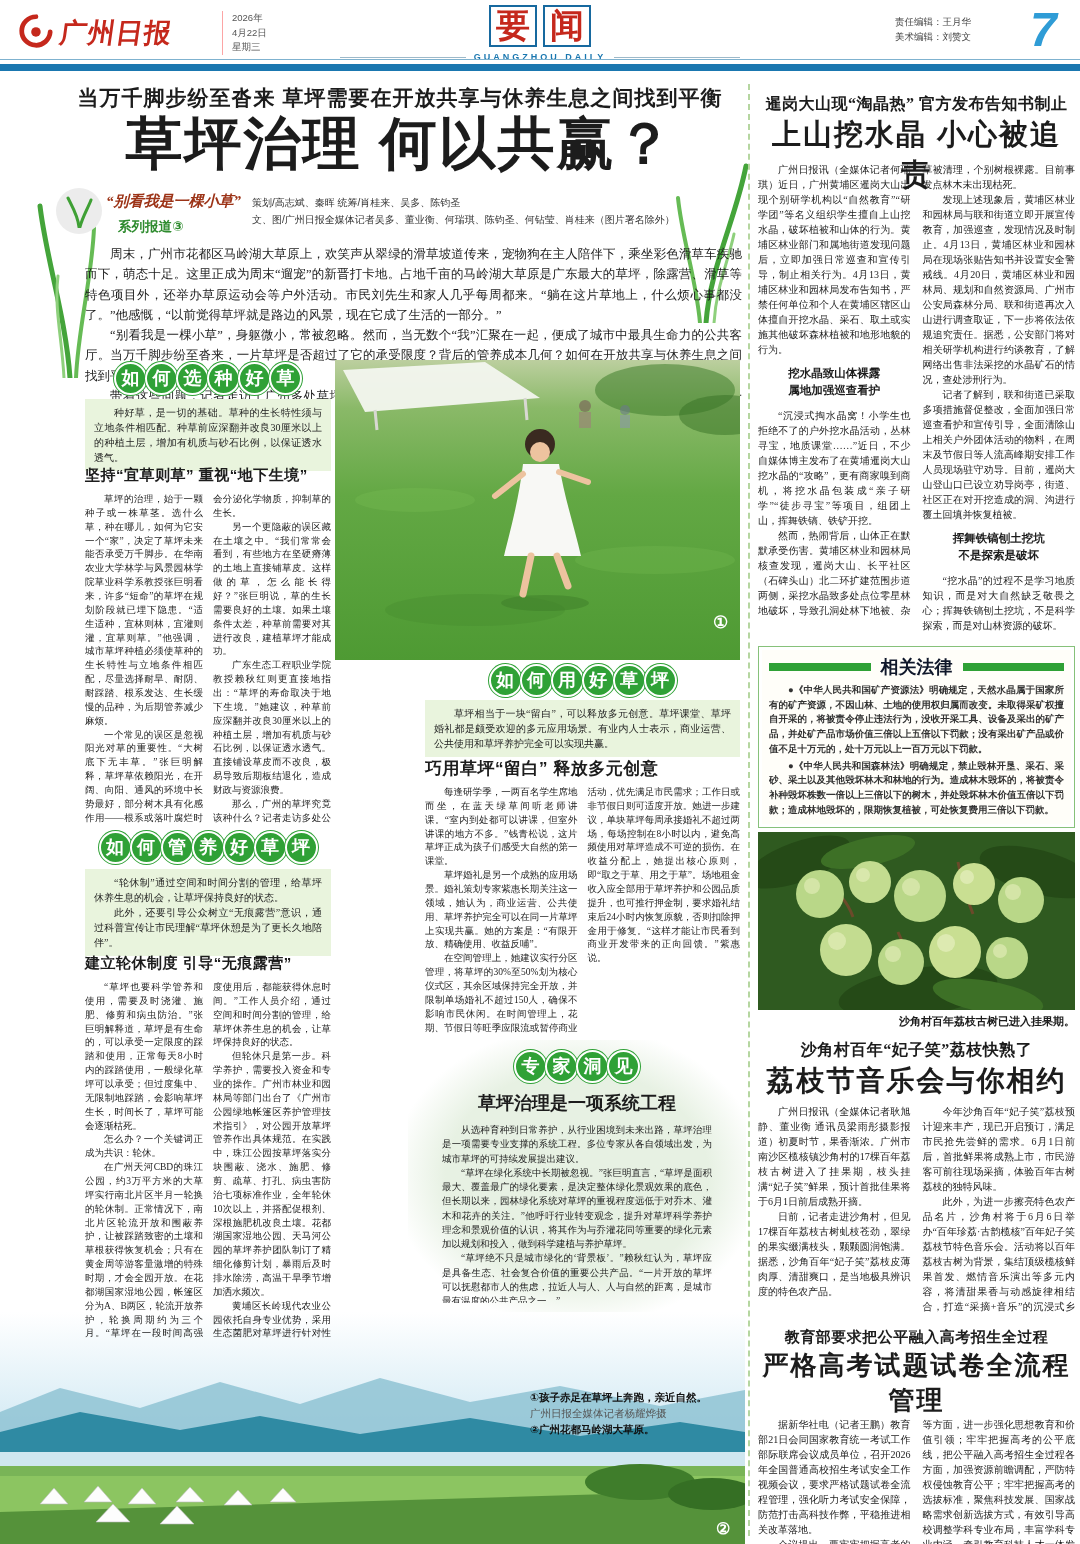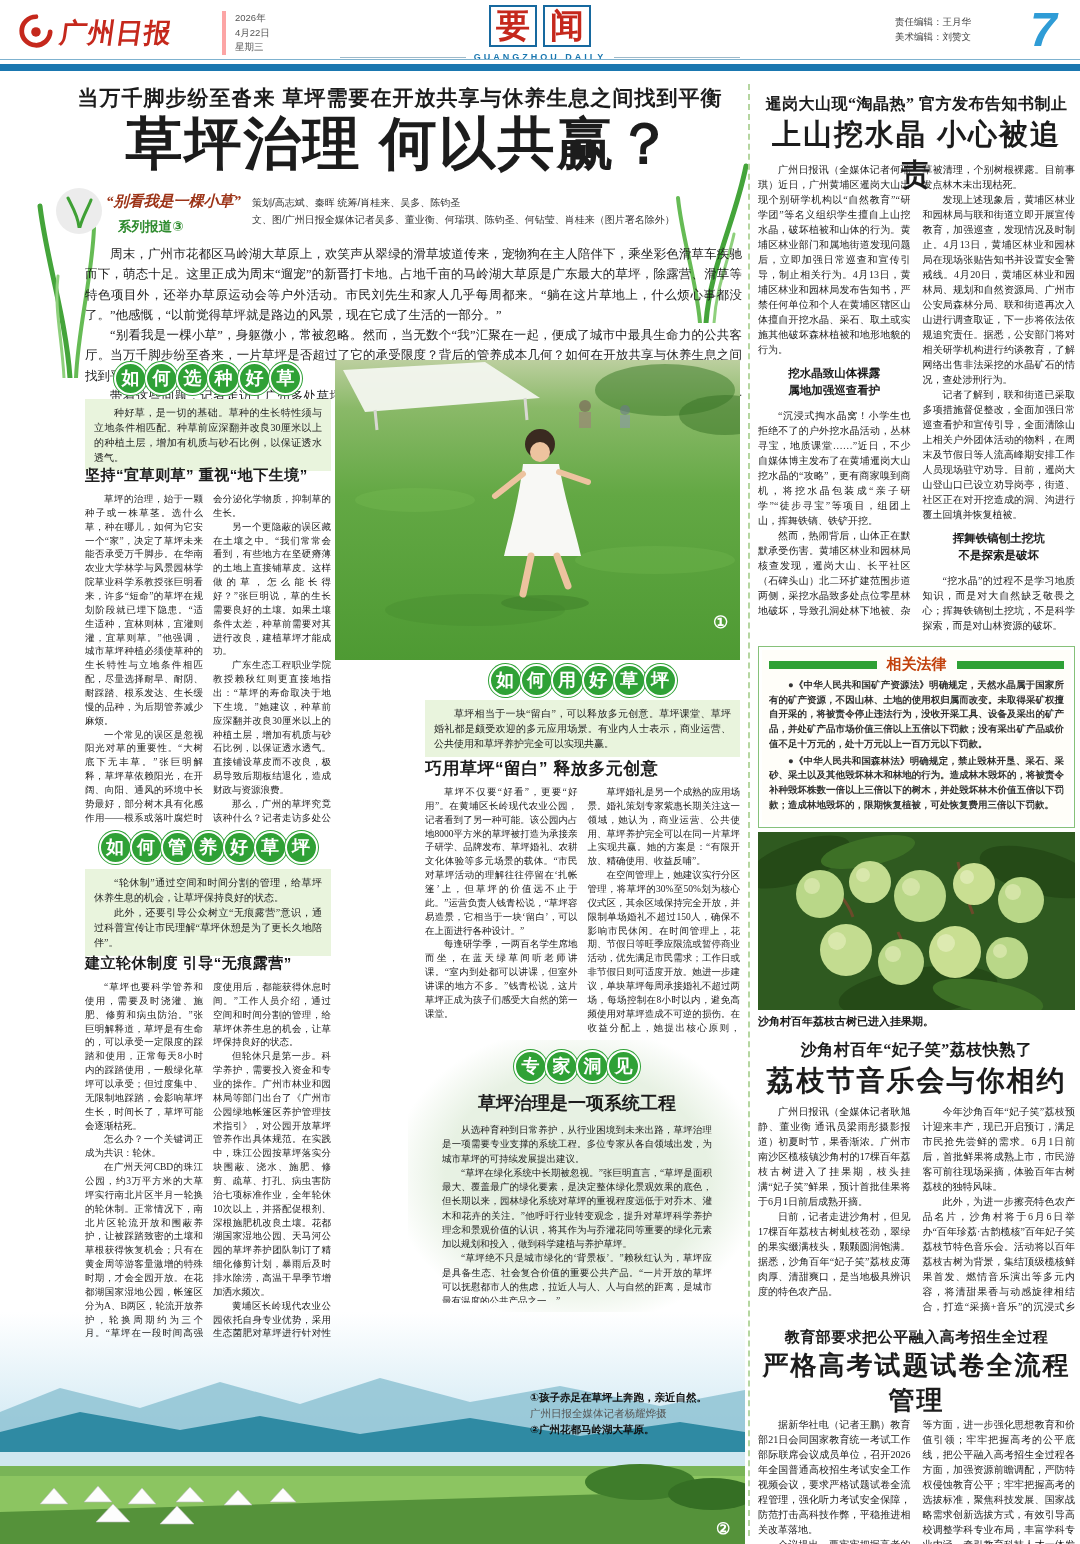--- a/index.html
+++ b/index.html
@@ -3,21 +3,21 @@
 <meta charset="utf-8">
 <style>
   html,body{margin:0;padding:0;background:#e9e9e9;}
   #page{position:relative;width:1080px;height:1544px;background:#ffffff;margin:0 auto;overflow:hidden;
         font-family:"Liberation Serif","DejaVu Serif",serif;color:#1c1c1c;}
   .abs{position:absolute;}
   .sans{font-family:"Liberation Sans","DejaVu Sans",sans-serif;}
   
   #masthead{left:16px;top:8px;width:200px;height:50px;display:flex;align-items:center;gap:6px;}
   #paper-name{color:#c5281c;font-weight:900;font-size:27px;transform:skewX(-8deg);letter-spacing:1px;white-space:nowrap;}
-  #date-block{left:222px;top:11px;font-size:9.5px;color:#555;line-height:1.55;border-left:4px solid #fca5a5;padding-left:9px;}
+  #date-block{left:222px;top:11px;font-size:9.5px;color:#555;line-height:1.55;border-left:1px solid #fca5a5;padding-left:9px;}
   #section-title{left:0;top:5px;width:1080px;text-align:center;}
   .sec-char{display:inline-block;border:2px solid #17699f;color:#c5281c;font-weight:900;font-size:34px;line-height:1.05;
             padding:1px 5px;margin:0 3px;font-family:"Liberation Sans","DejaVu Sans",sans-serif;background:#fff;}
   #section-en-row{left:340px;top:52px;width:400px;display:flex;align-items:center;gap:8px;}
   #section-en-row .ln{flex:1;border-top:1px solid #9db9c9;}
   #section-en{font-size:9px;letter-spacing:3px;color:#1a77b0;font-weight:700;}
   #editors{left:895px;top:14px;font-size:9.5px;color:#444;line-height:1.6;}
   #page-number{left:1030px;top:2px;font-size:48px;font-weight:900;font-style:italic;color:#2f9cd6;}
   #blue-bar{left:0;top:64px;width:1080px;height:7px;background:#1a77b0;}
   #blue-hairline{left:0;top:59px;width:1080px;height:1px;background:#7fb2cf;}
@@ -60,24 +60,24 @@
   #separator{left:748px;top:84px;height:1452px;border-left:2px dashed #b5d6a0;}
   .rc{left:758px;width:317px;}
   .r-kicker{text-align:center;font-weight:800;font-size:16px;letter-spacing:.5px;}
   .r-headline{text-align:center;font-weight:900;font-size:29px;letter-spacing:2px;
               font-family:"Liberation Sans","DejaVu Sans",sans-serif;}
   .r-body{column-count:2;column-gap:12px;column-fill:auto;font-size:10px;line-height:1.5;text-align:justify;overflow:hidden;}
   .r-body p{margin:0;text-indent:2em;}
   #law-box{border:1px solid #86c17a;box-shadow:0 0 0 3px #fff inset;padding:8px 10px;box-sizing:border-box;background:#fffef9;}
   #law-head{display:flex;align-items:center;gap:10px;margin-bottom:4px;}
   #law-head .bar{flex:1;height:8px;background:#2fa136;}
-  #law-title{color:#c2410c;font-weight:900;font-size:15px;font-family:"Liberation Sans","DejaVu Sans",sans-serif;}
+  #law-title{color:#0f172a;font-weight:900;font-size:18px;font-family:"Liberation Sans","DejaVu Sans",sans-serif;}
   #law-items{font-size:9.5px;line-height:1.55;text-align:justify;font-weight:600;color:#333;overflow:hidden;}
   #law-items p{margin:0 0 2px 0;text-indent:2em;}
-  #lychee-cap{font-weight:700;font-size:11px;}
+  #lychee-cap{text-align:right;font-weight:700;font-size:11px;}
   .grass-deco{pointer-events:none;}
 </style>
 </head>
 <body>
 
 <div id="page">
 
   <div class="abs" id="masthead">
     <span>
       <svg width="38" height="38" viewBox="0 0 40 40">
@@ -210,21 +210,20 @@
       <text x="378" y="268" font-size="17" fill="#ffffff" font-weight="bold">①</text>
     </svg>
   </div>
 
   <div class="abs char-badge" style="left:425px;top:664px;width:315px;"><span class="bchar">如</span><span class="bchar">何</span><span class="bchar">用</span><span class="bchar">好</span><span class="bchar">草</span><span class="bchar">坪</span></div>
   <div class="abs greenbox" style="left:425px;top:700px;width:297px;">
       <p>草坪相当于一块“留白”，可以释放多元创意。草坪课堂、草坪婚礼都是颇受欢迎的多元应用场景。有业内人士表示，商业运营、公共使用和草坪养护完全可以实现共赢。</p>
     </div>
   <div class="abs subhead" style="left:425px;top:757px;width:315px;font-size:17px;">巧用草坪“留白” 释放多元创意</div>
   <div class="abs bodycols" style="left:425px;top:786px;width:315px;height:252px;">
-      <p>草坪不仅要“好看”，更要“好用”。在黄埔区长岭现代农业公园，记者看到了另一种可能。该公园内占地8000平方米的草坪被打造为承接亲子研学、品牌发布、草坪婚礼、农耕文化体验等多元场景的载体。“市民对草坪活动的理解往往停留在‘扎帐篷’上，但草坪的价值远不止于此。”运营负责人钱青松说，“草坪容易造景，它相当于一块‘留白’，可以在上面进行各种设计。”</p>
       <p>每逢研学季，一两百名学生席地而坐，在蓝天绿草间听老师讲课。“室内到处都可以讲课，但室外讲课的地方不多。”钱青松说，这片草坪正成为孩子们感受大自然的第一课堂。</p>
       <p>草坪婚礼是另一个成熟的应用场景。婚礼策划专家紫惠长期关注这一领域，她认为，商业运营、公共使用、草坪养护完全可以在同一片草坪上实现共赢。她的方案是：“有限开放、精确使用、收益反哺”。</p>
       <p>在空间管理上，她建议实行分区管理，将草坪的30%至50%划为核心仪式区，其余区域保持完全开放，并限制单场婚礼不超过150人，确保不影响市民休闲。在时间管理上，花期、节假日等旺季应限流或暂停商业活动，优先满足市民需求；工作日或非节假日则可适度开放。她进一步建议，单块草坪每周承接婚礼不超过两场，每场控制在8小时以内，避免高频使用对草坪造成不可逆的损伤。在收益分配上，她提出核心原则，即“取之于草、用之于草”。场地租金收入应全部用于草坪养护和公园品质提升，也可推行押金制，要求婚礼结束后24小时内恢复原貌，否则扣除押金用于修复。“这样才能让市民看到商业开发带来的正向回馈。”紫惠说。</p>
     </div>
 
   <div class="abs" id="expert-box">
     <div class="char-badge"><span class="bchar">专</span><span class="bchar">家</span><span class="bchar">洞</span><span class="bchar">见</span></div>
     <div id="expert-title">草坪治理是一项系统工程</div>
     <div id="expert-body">
         <p>从选种育种到日常养护，从行业困境到未来出路，草坪治理是一项需要专业支撑的系统工程。多位专家从各自领域出发，为城市草坪的可持续发展提出建议。</p>

